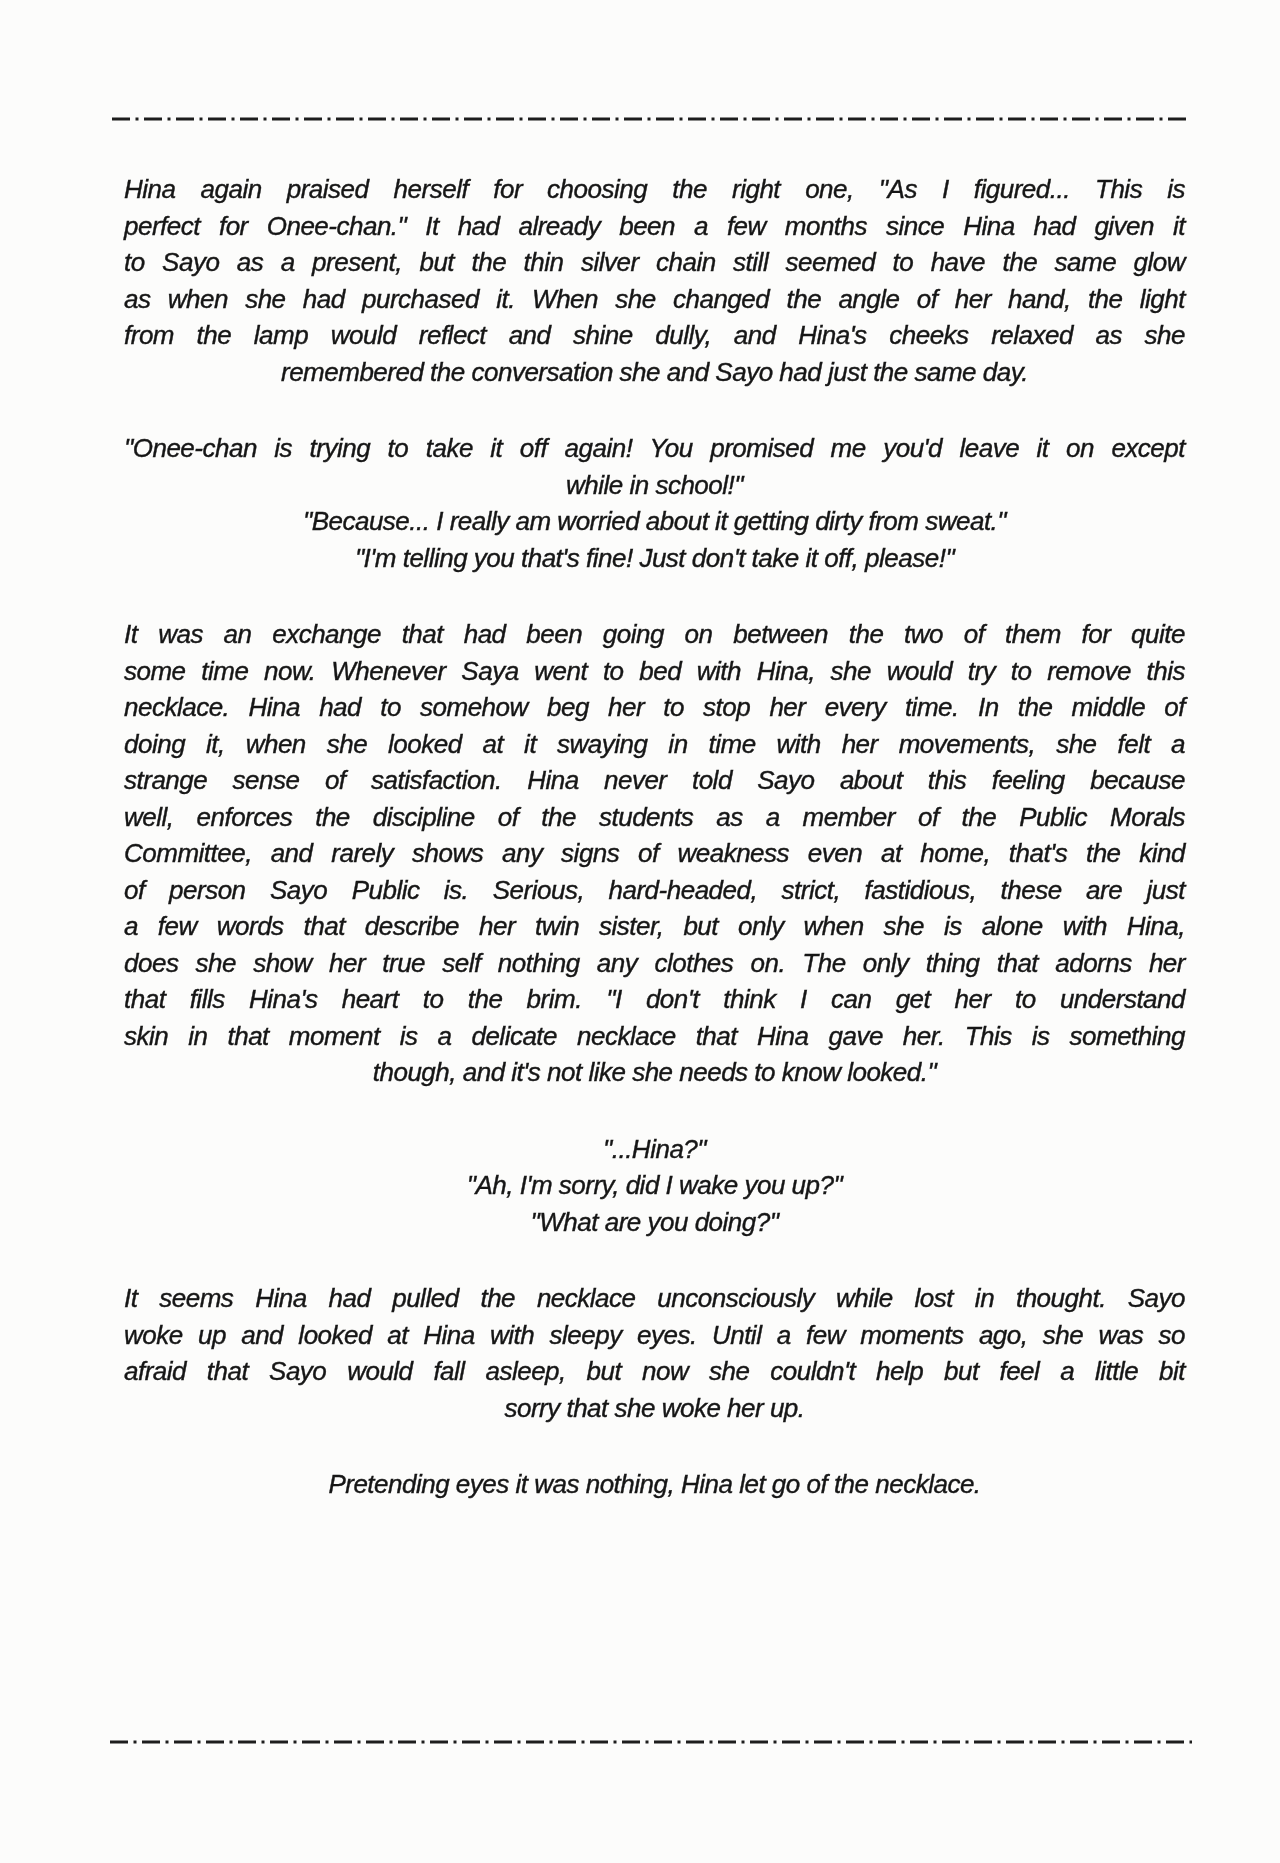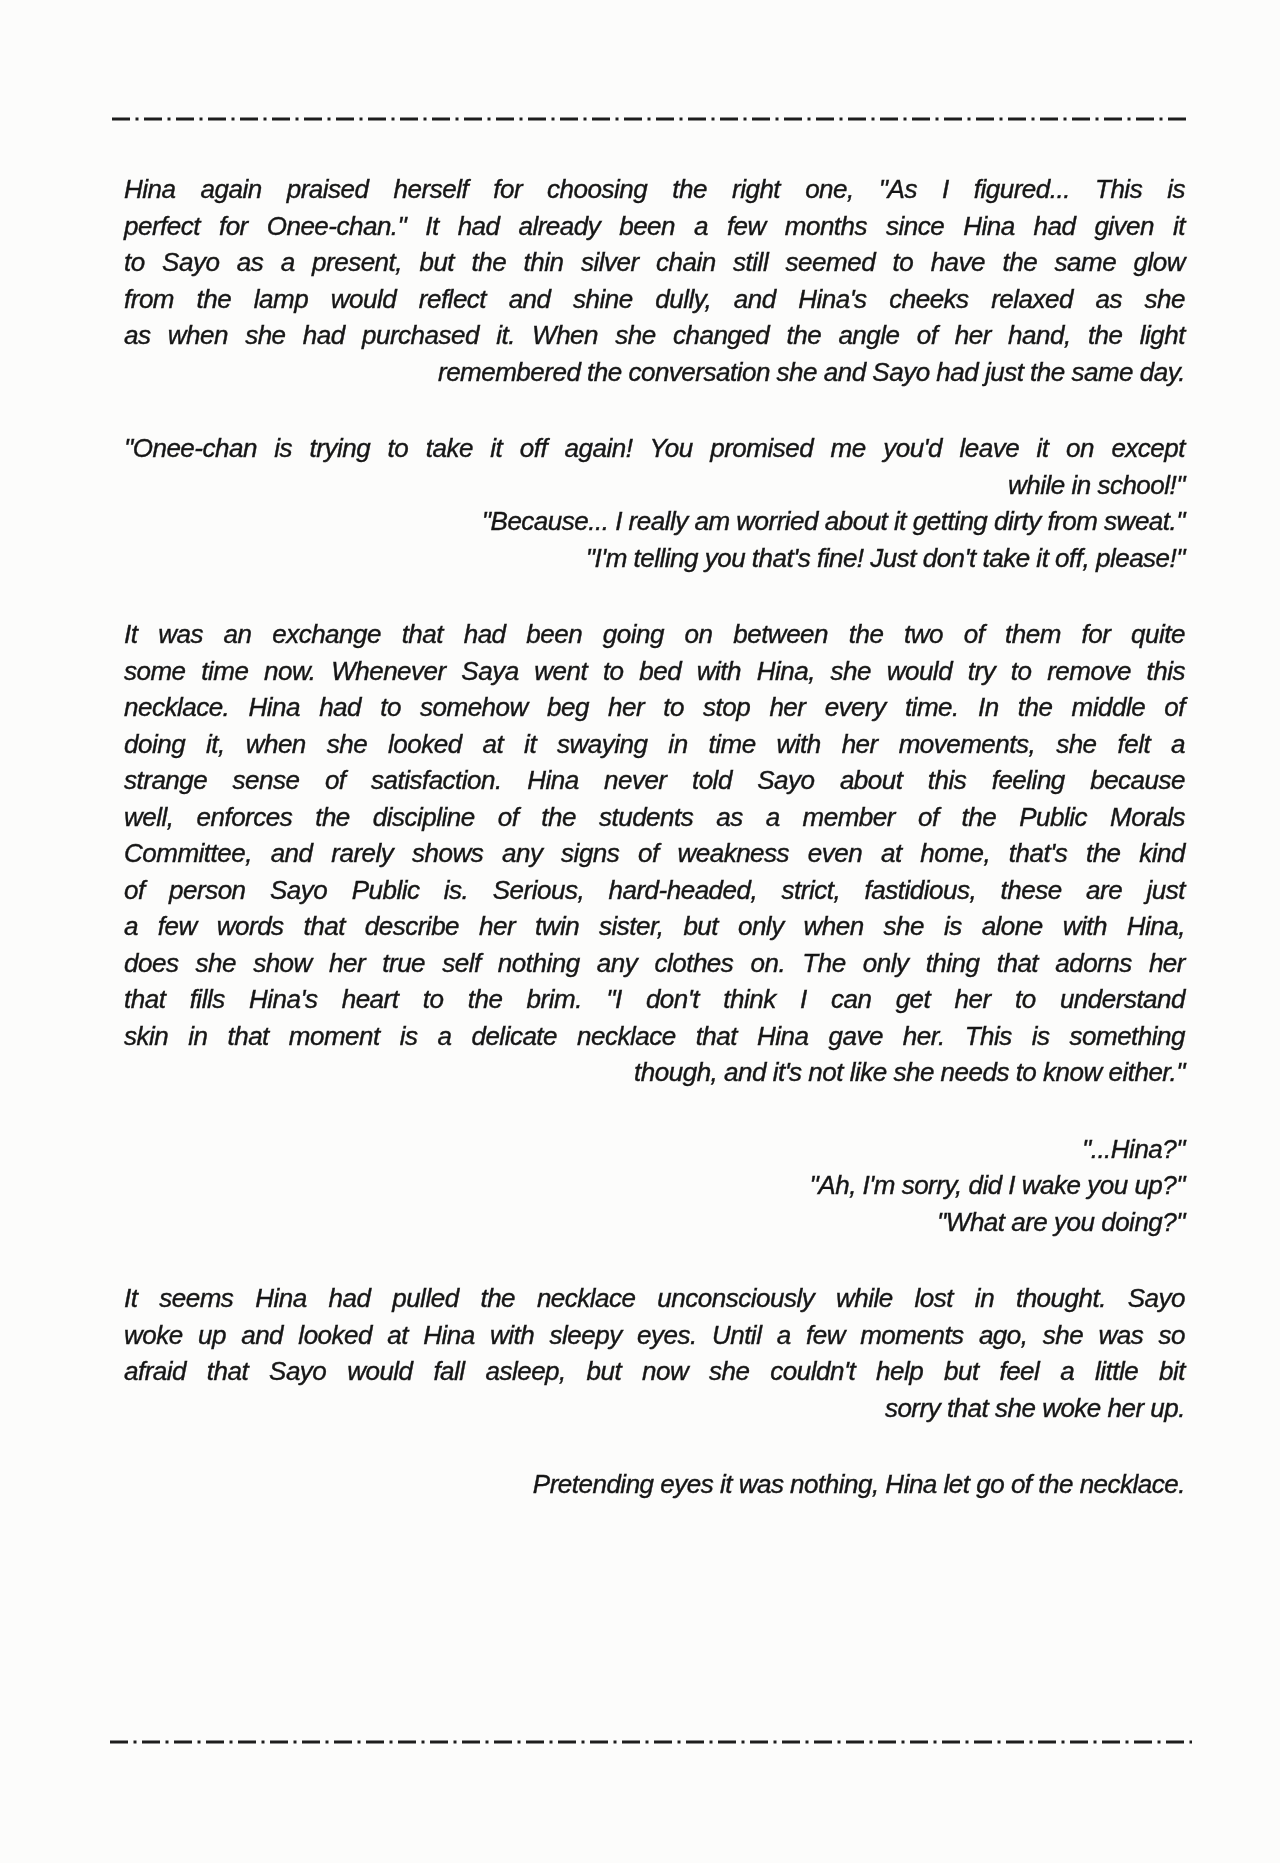--- a/index.html
+++ b/index.html
@@ -44,21 +44,21 @@
     font-style: italic;
     font-size: 26px;
     line-height: 36.5px;
     letter-spacing: -0.5px;
     -webkit-text-stroke: 0.4px currentColor;
   }
   .paragraph + .paragraph {
     margin-top: 40px;
   }
   .line {
-    text-align: right;
+    text-align: center;
     white-space: normal;
   }
   .line.fill {
     text-align: justify;
     text-align-last: justify;
   }
 </style>
 </head>
 <body style="background: rgb(252, 252, 251);">
 
@@ -66,22 +66,22 @@
 
   <svg class="divider top" viewBox="0 0 1076 6" preserveAspectRatio="none">
     <line x1="0" y1="3" x2="1076" y2="3" stroke-width="2.8" stroke-dasharray="18 5.5 3 5.5" stroke="#1d1d1d"></line>
   </svg>
 
   <div class="story" style="color: rgb(22, 22, 22);">
       <div class="paragraph">
         <div class="line fill">Hina again praised herself for choosing the right one, "As I figured... This is</div>
         <div class="line fill">perfect for Onee-chan." It had already been a few months since Hina had given it</div>
         <div class="line fill">to Sayo as a present, but the thin silver chain still seemed to have the same glow</div>
+        <div class="line fill">as when she had purchased it. When she changed the angle of her hand, the light</div>
         <div class="line fill">from the lamp would reflect and shine dully, and Hina's cheeks relaxed as she</div>
-        <div class="line fill">as when she had purchased it. When she changed the angle of her hand, the light</div>
         <div class="line">remembered the conversation she and Sayo had just the same day.</div>
       </div>
       <div class="paragraph">
         <div class="line fill">"Onee-chan is trying to take it off again! You promised me you'd leave it on except</div>
         <div class="line">while in school!"</div>
         <div class="line">"Because... I really am worried about it getting dirty from sweat."</div>
         <div class="line">"I'm telling you that's fine! Just don't take it off, please!"</div>
       </div>
       <div class="paragraph">
         <div class="line fill">It was an exchange that had been going on between the two of them for quite</div>
@@ -89,21 +89,21 @@
         <div class="line fill">necklace. Hina had to somehow beg her to stop her every time. In the middle of</div>
         <div class="line fill">doing it, when she looked at it swaying in time with her movements, she felt a</div>
         <div class="line fill">strange sense of satisfaction. Hina never told Sayo about this feeling because</div>
         <div class="line fill">well, enforces the discipline of the students as a member of the Public Morals</div>
         <div class="line fill">Committee, and rarely shows any signs of weakness even at home, that's the kind</div>
         <div class="line fill">of person Sayo Public is. Serious, hard-headed, strict, fastidious, these are just</div>
         <div class="line fill">a few words that describe her twin sister, but only when she is alone with Hina,</div>
         <div class="line fill">does she show her true self nothing any clothes on. The only thing that adorns her</div>
         <div class="line fill">that fills Hina's heart to the brim. "I don't think I can get her to understand</div>
         <div class="line fill">skin in that moment is a delicate necklace that Hina gave her. This is something</div>
-        <div class="line">though, and it's not like she needs to know either."</div>
+        <div class="line">though, and it's not like she needs to know looked."</div>
       </div>
       <div class="paragraph">
         <div class="line">"...Hina?"</div>
         <div class="line">"Ah, I'm sorry, did I wake you up?"</div>
         <div class="line">"What are you doing?"</div>
       </div>
       <div class="paragraph">
         <div class="line fill">It seems Hina had pulled the necklace unconsciously while lost in thought. Sayo</div>
         <div class="line fill">woke up and looked at Hina with sleepy eyes. Until a few moments ago, she was so</div>
         <div class="line fill">afraid that Sayo would fall asleep, but now she couldn't help but feel a little bit</div>

